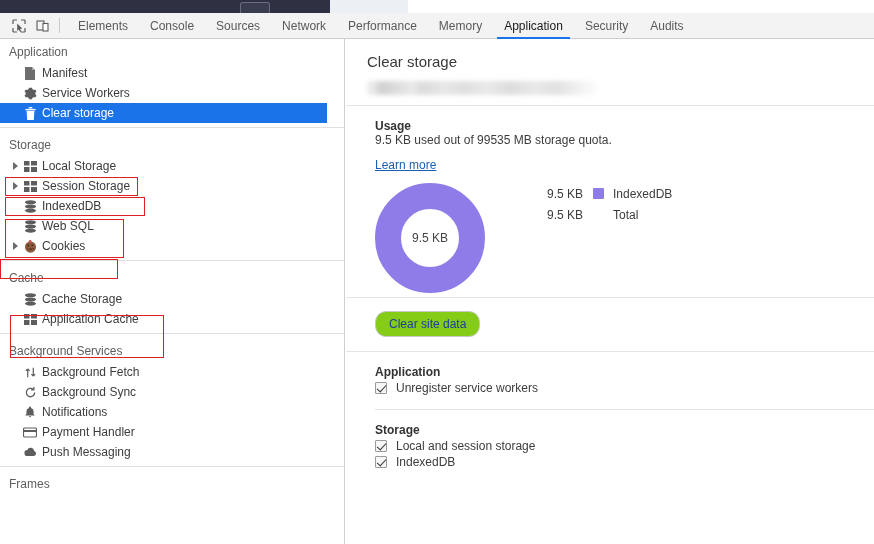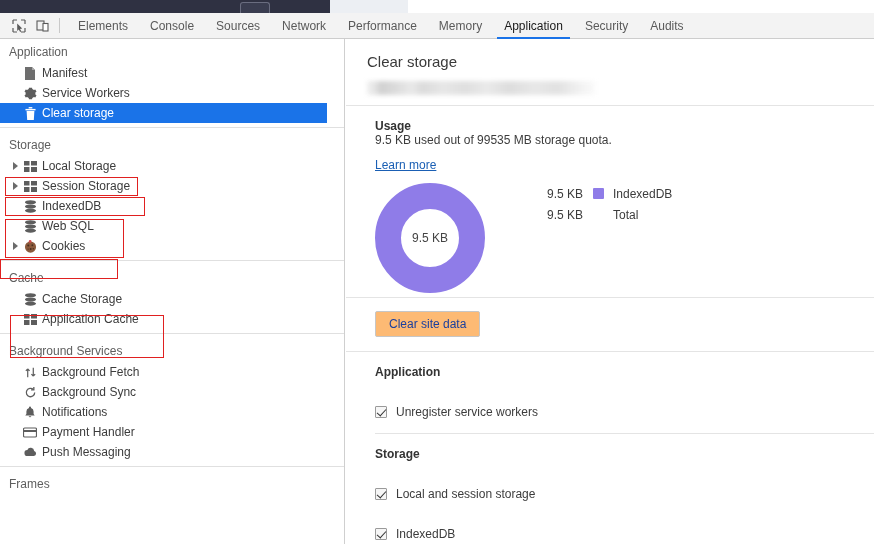--- a/index.html
+++ b/index.html
@@ -175,32 +175,32 @@
   }
   .legend-sw.blank { background: transparent; }
   .legend-name { white-space: nowrap; }
 
   .hr { height: 1px; background: #e4e4e4; }
 
   .btn-row { padding: 13px 0 14px 29px; }
   .clear-btn {
     font-family: "Liberation Sans", sans-serif;
     font-size: 12px; color: #1a3f9e;
-    background: #fdba74;
+    background: #84cc16;
     border: 1px solid #c6c6c6;
-    border-radius: 2px;
+    border-radius: 11px;
     padding: 5px 13px;
     cursor: pointer;
   }
 
   .group { padding: 13px 0 0 29px; }
   .group-title { font-size: 12px; font-weight: bold; color: #333; }
   .check-row {
     display: flex; align-items: center;
-    margin-top: 26px;
+    margin-top: 2px;
     font-size: 12px; color: #3c3c3c;
     cursor: pointer;
   }
   .cbox {
     width: 12px; height: 12px; flex: 0 0 12px;
     border: 1px solid #9a9a9a; background: #f6f6f6;
     border-radius: 1px; margin-right: 9px;
     position: relative;
   }
   .cbox::after {

